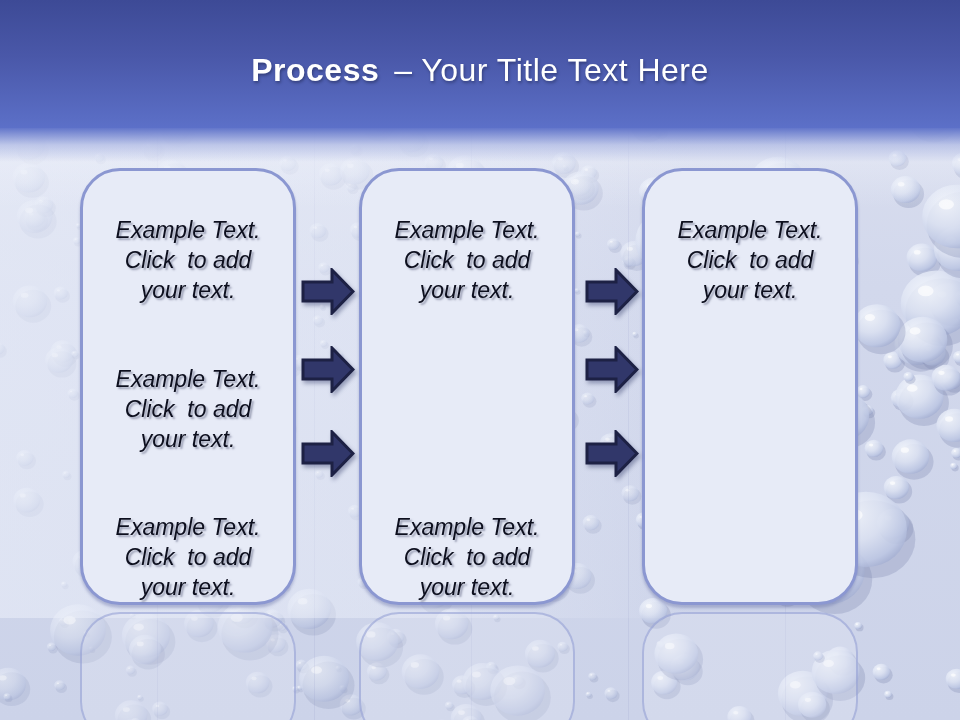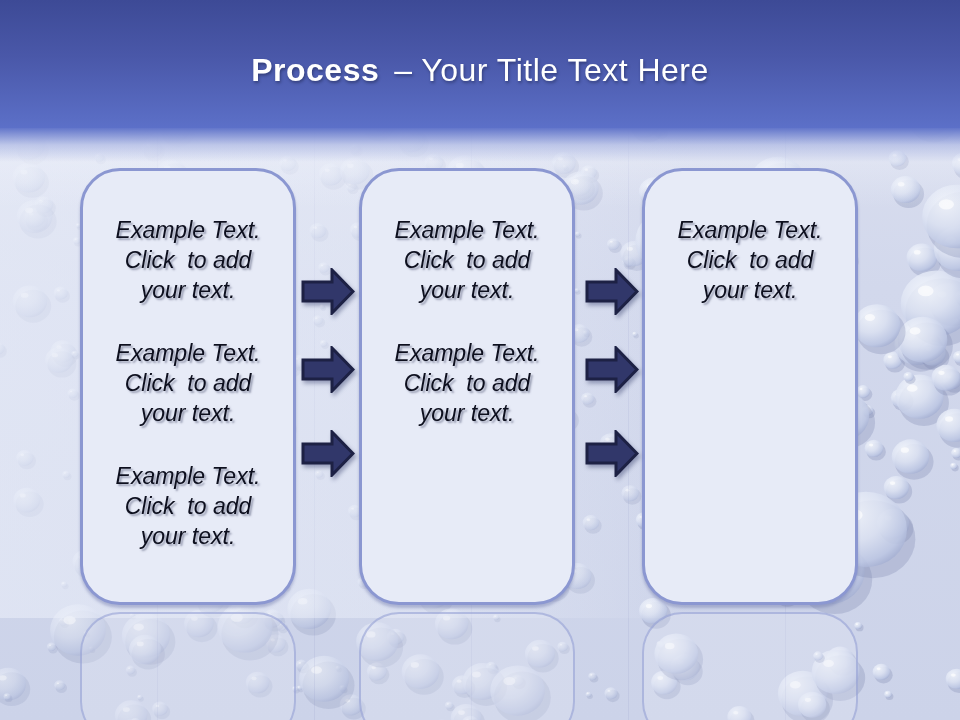--- a/index.html
+++ b/index.html
@@ -39,21 +39,21 @@
   .pbox{
     position:absolute;top:168px;width:216px;height:437px;box-sizing:border-box;
     background:#e7ebf7;border:3px solid #8b97d1;border-radius:40px;
     box-shadow:0 3px 3px rgba(100,110,165,.4);
   }
   .pbox-1{left:80px;}
   .pbox-2{left:359px;}
   .pbox-3{left:642px;}
   .pbox-inner{
     box-sizing:border-box;height:100%;padding:44px 6px 0 6px;
-    display:flex;flex-direction:column;gap:33px;
+    display:flex;flex-direction:column;gap:33px;justify-content:space-between;
   }
   .tblock{
     font-style:italic;font-size:23px;line-height:30px;text-align:center;
     color:#0d0f1e;text-shadow:2px 2px 2px rgba(88,93,122,.55);
   }
   .tline{white-space:pre-wrap;}
   
   .arrow{
     position:absolute;width:54px;height:47px;
     filter:drop-shadow(2px 3px 2px rgba(58,66,110,.45));

